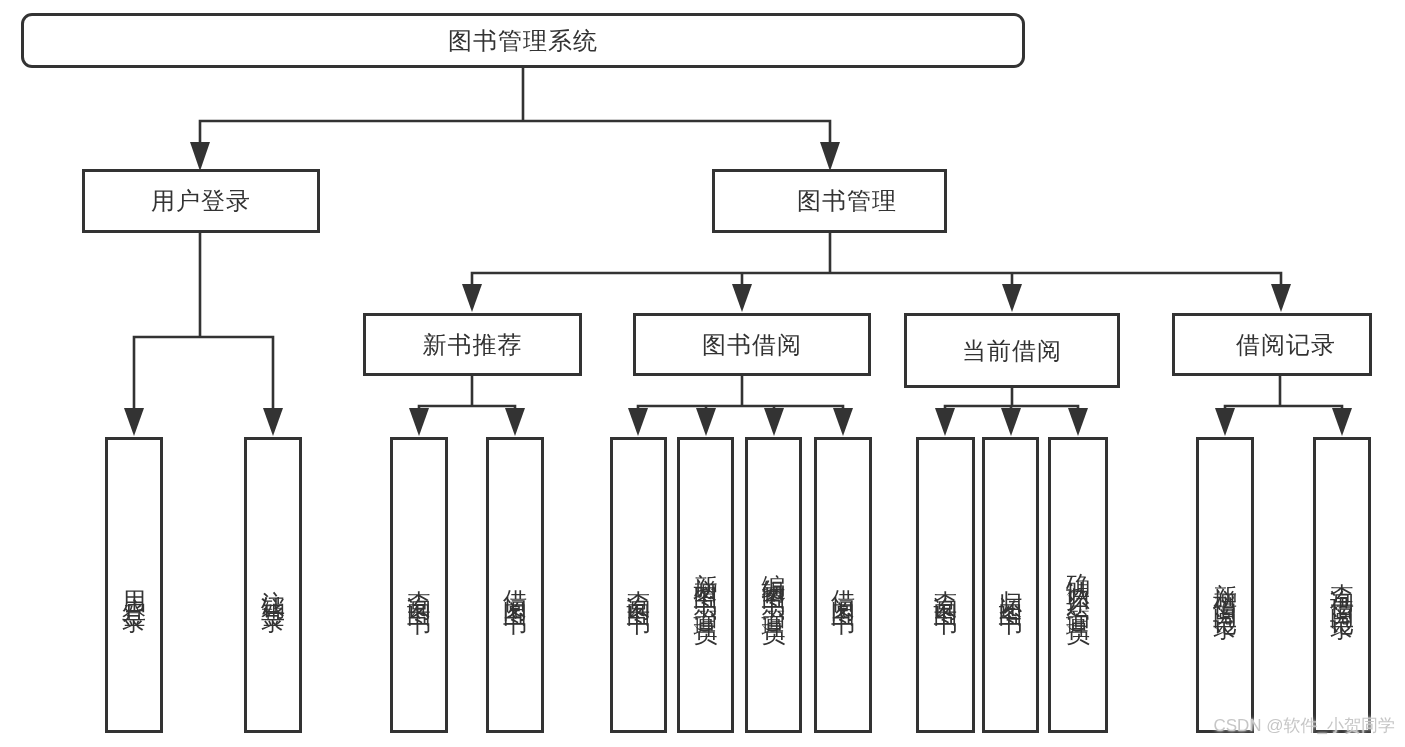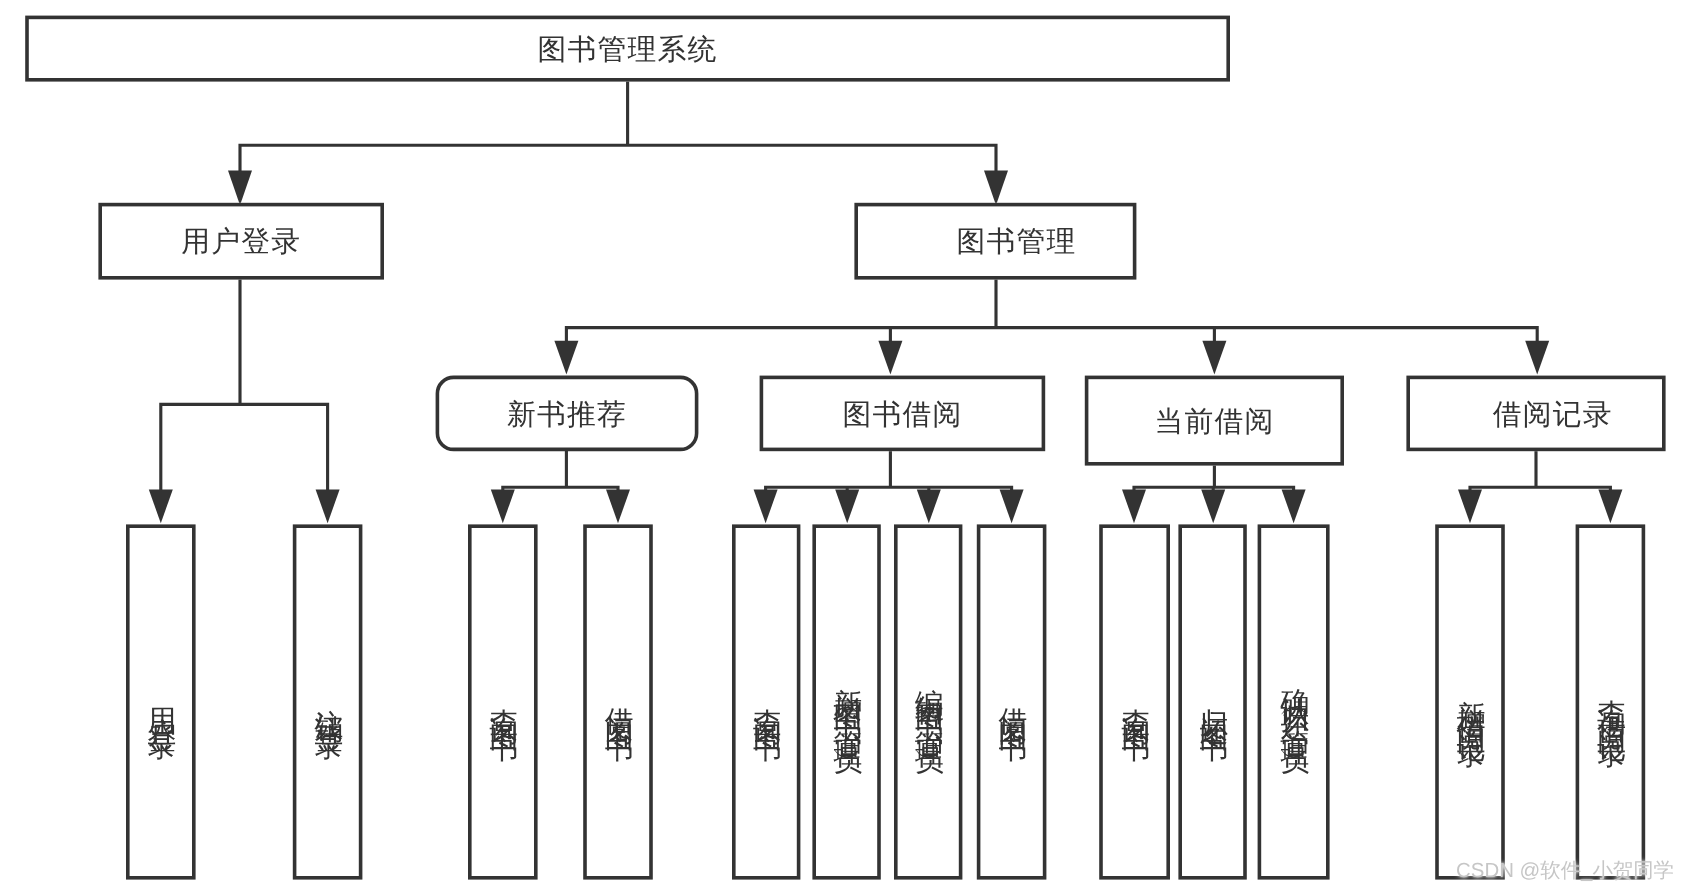--- a/index.html
+++ b/index.html
@@ -56,27 +56,27 @@
     width:235px;
     text-align:right;
     font-size:17px;
     color:#c6c6c6;
     z-index:3;
     text-shadow:0 0 2px #ffffff, 0 0 4px #ffffff;
     white-space:nowrap;
   }
 
   
-  #n-root        {left:21px;  top:13px;  width:1004px; height:55px;}
+  #n-root        {left:21px;  top:13px;  width:1004px; height:55px;border-radius:11px;}
   #n-user-login  {left:82px;  top:169px; width:238px;  height:64px;}
   #n-book-mgmt   {left:712px; top:169px; width:235px;  height:64px;padding-left:35px;}
-  #n-new-rec     {left:363px; top:313px; width:219px;  height:63px;border-radius:15px;}
+  #n-new-rec     {left:363px; top:313px; width:219px;  height:63px;}
   #n-book-borrow {left:633px; top:313px; width:238px;  height:63px;}
   #n-cur-borrow  {left:904px; top:313px; width:216px;  height:75px;}
-  #n-rec-records {left:1172px;top:313px; width:216px;  height:63px;padding-left:28px;}
+  #n-rec-records {left:1172px;top:313px; width:200px;  height:63px;padding-left:28px;}
 
   #l-user-1 {left:105px; width:58px;}
   #l-user-2 {left:244px; width:58px;}
   #l-rec-1  {left:390px; width:58px;}
   #l-rec-2  {left:486px; width:58px;}
   #l-bor-1  {left:610px; width:57px;}
   #l-bor-2  {left:677px; width:57px;}
   #l-bor-3  {left:745px; width:57px;}
   #l-bor-4  {left:814px; width:58px;}
   #l-cur-1  {left:916px; width:59px;}

